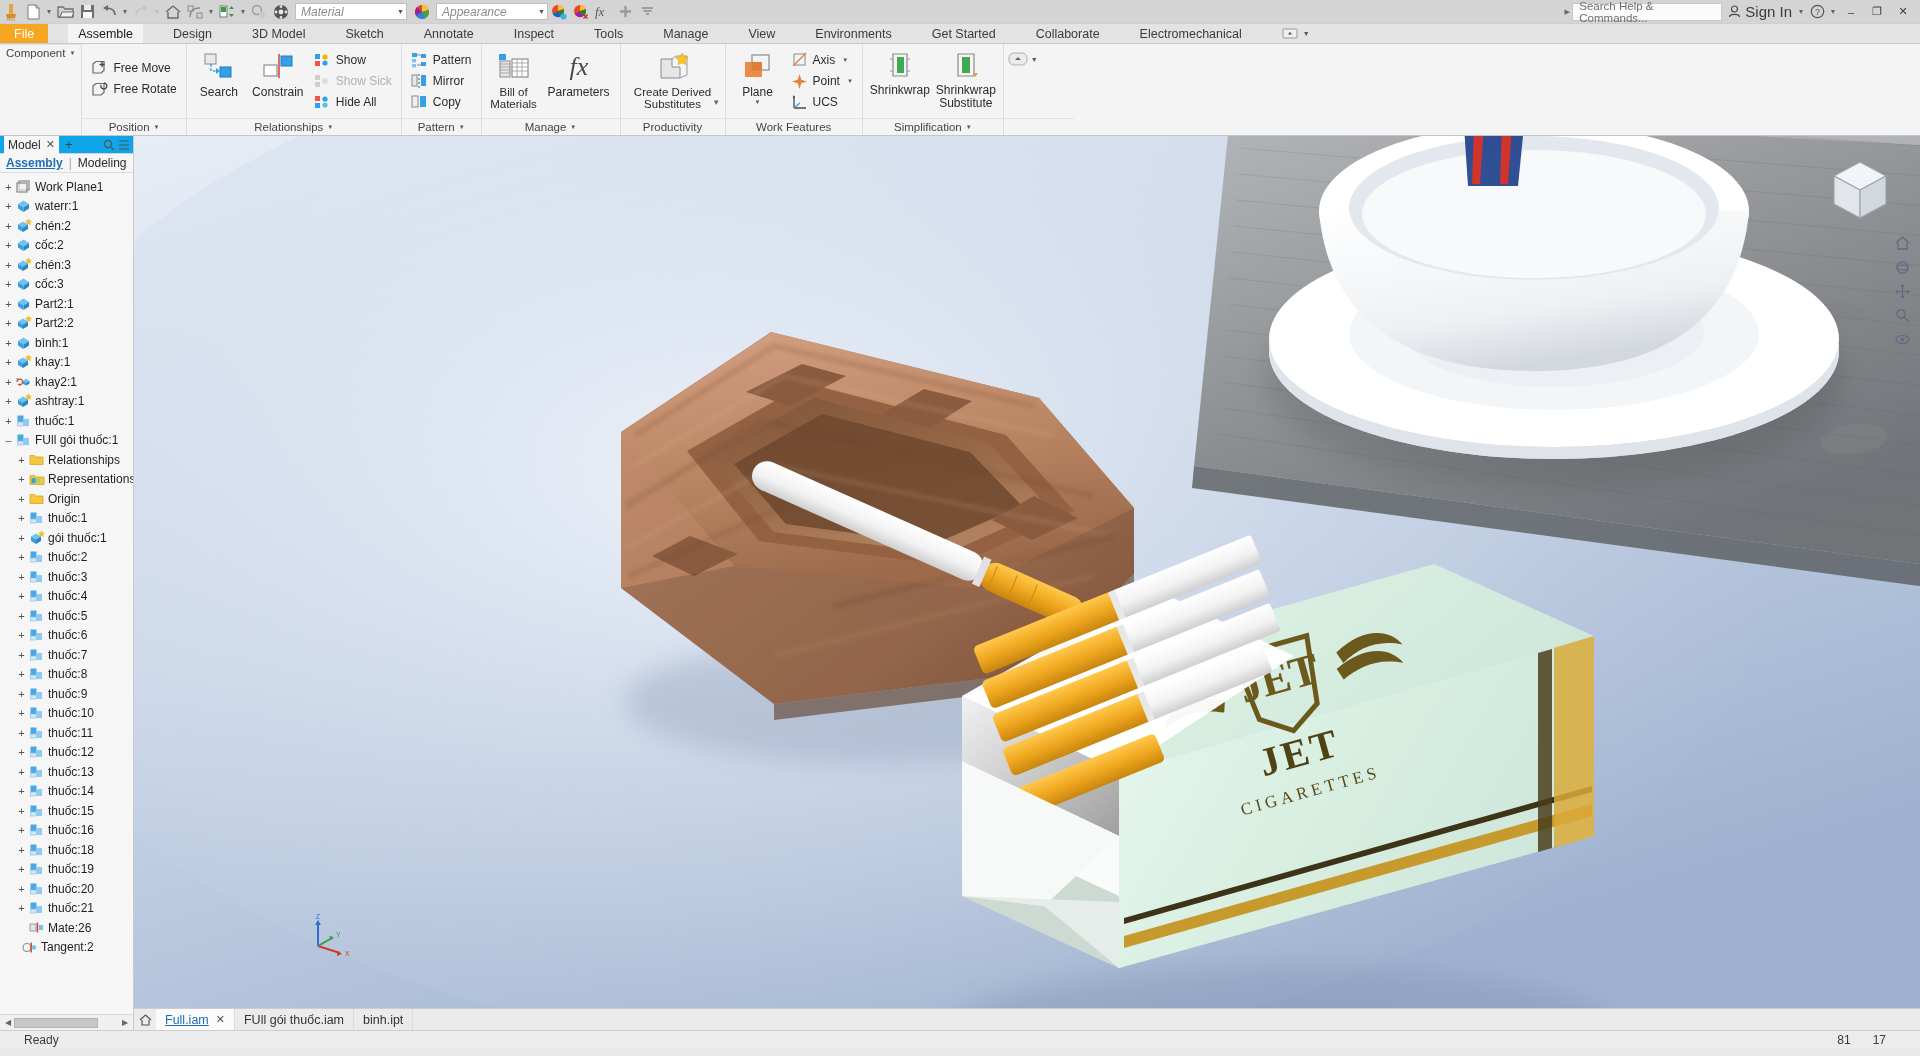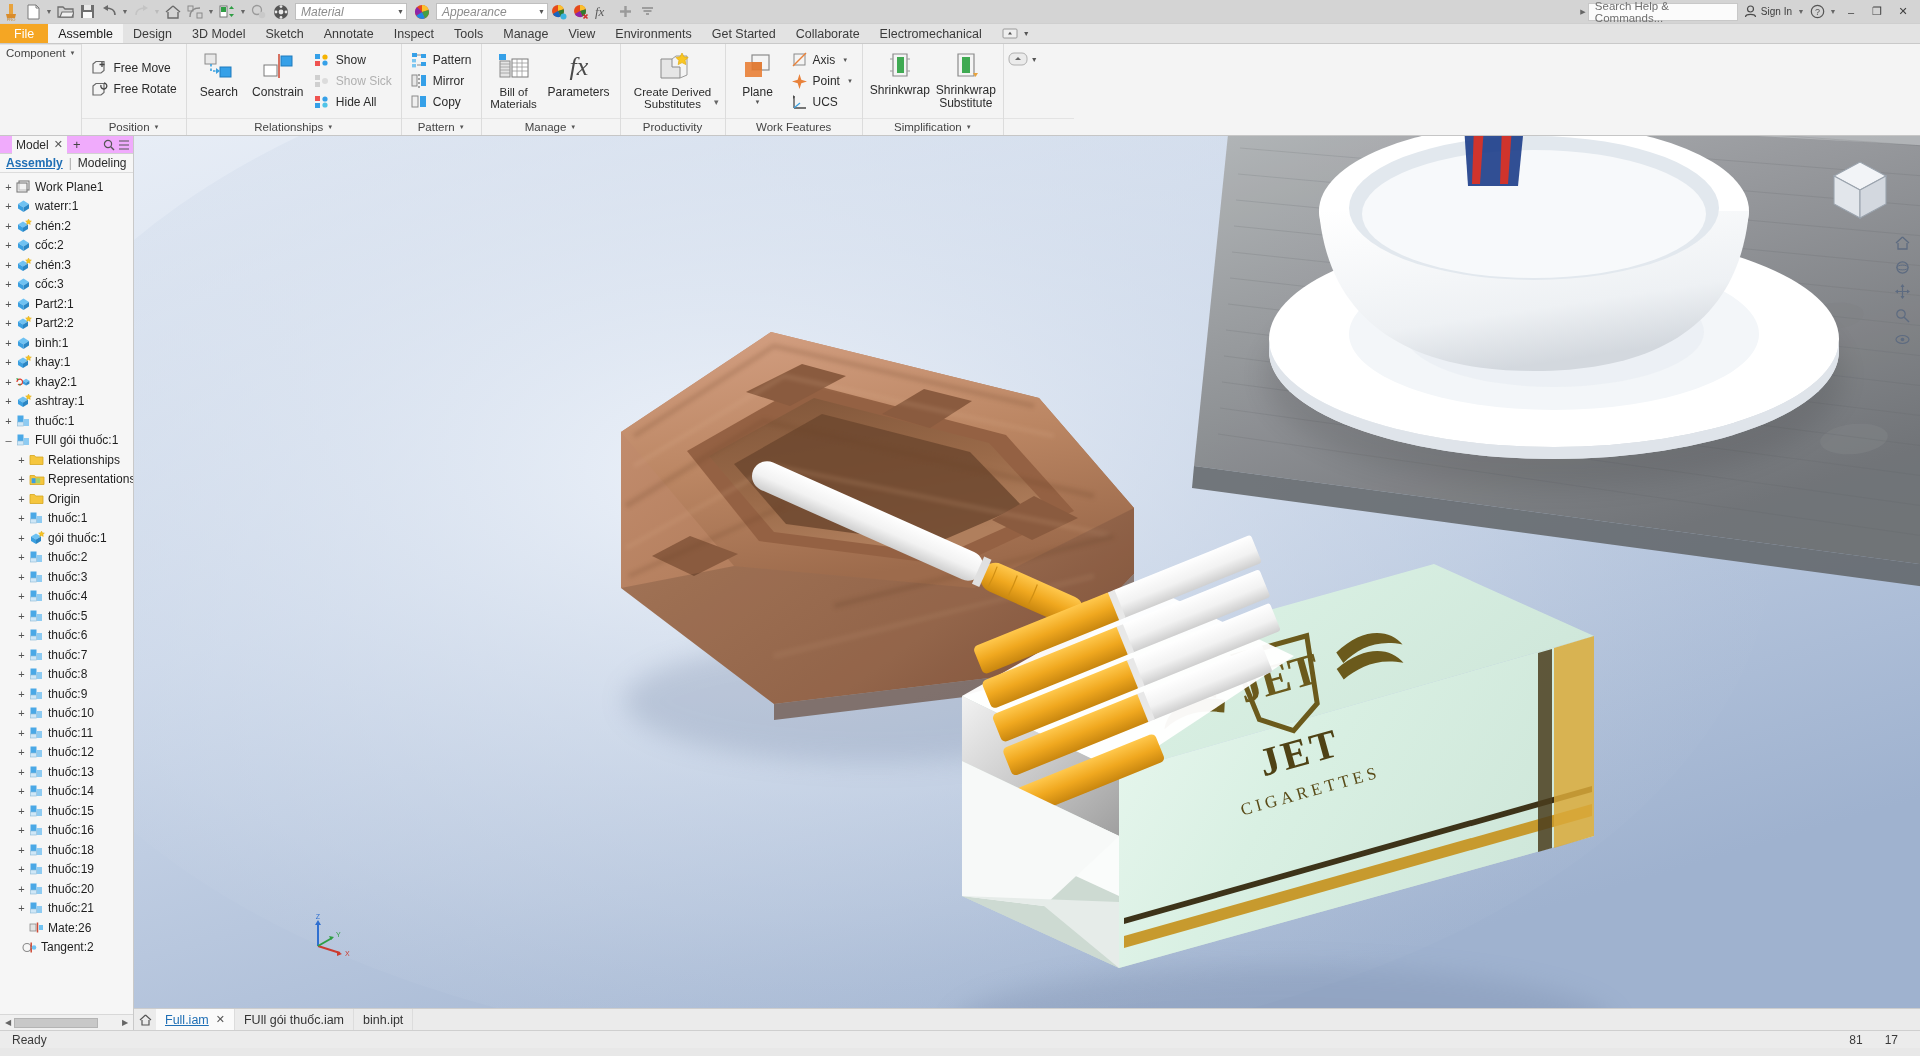--- a/index.html
+++ b/index.html
@@ -32,29 +32,29 @@
     position:absolute; left:0; right:0; text-align:center; font-size:12.5px; color:#3d3d3d;
     pointer-events:none;
   }
   #app-title .full { margin-left:14px; }
   #qat-right { margin-left:auto; display:flex; align-items:center; padding-right:4px; z-index:2; }
   #search-box {
     width:150px; height:18px; background:#fbfbfb; border:1px solid #c8c8c8;
     font-size:11.5px; color:#6e6e6e; display:flex; align-items:center; padding-left:6px;
     margin-right:6px;
   }
-  .signin { display:flex; align-items:center; font-size:10px; color:#3d3d3d; margin-right:4px; }
+  .signin { display:flex; align-items:center; font-size:15px; color:#3d3d3d; margin-right:4px; }
   .signin svg { margin-right:4px; }
   .winbtn { width:26px; height:22px; display:inline-flex; align-items:center; justify-content:center;
             font-size:11px; color:#404040; }
 
   
   #ribbon-tabs {
     height:20px; background:#e3e3e3; display:flex; align-items:stretch;
-    font-size:12.5px; border-bottom:1px solid #c9c9c9;
+    font-size:12.5px; border-bottom:1px solid #c9c9c9;gap:20px;
   }
   .rtab { padding:0 10px; display:flex; align-items:center; color:#3b3b3b; white-space:nowrap; }
   .rtab.file { background:#f5a623; color:#fff; font-weight:normal; padding:0 14px; }
   .rtab.active { background:#f4f4f4; color:#1a1a1a; }
 
   
   #ribbon {
     height:92px; background:#f4f4f4; display:flex; align-items:stretch;
     border-bottom:1px solid #c6c6c6; position:relative;
   }
@@ -86,22 +86,22 @@
   }
   .wide-btn .glyph { height:34px; display:flex; align-items:center; justify-content:center; }
 
   
   #main { display:flex; height:894px; }
 
   
   #browser { width:134px; background:#f6f6f6; display:flex; flex-direction:column;
              border-right:1px solid #c9c9c9; }
   #browser-tabbar {
-    height:18px; display:flex; align-items:center; background:#f0abfc;
-    border-bottom:1px solid #d2d2d2; font-size:12px; padding-left:12px;
+    height:18px; display:flex; align-items:center; background:#0ea5e9;
+    border-bottom:1px solid #d2d2d2; font-size:12px; padding-left:4px;
   }
   #browser-tabbar .btab { background:#f6f6f6; padding:0 4px; height:18px;
       display:flex; align-items:center; gap:5px; }
   #browser-tabbar .plus { margin-left:6px; font-size:13px; color:#444; }
   #browser-tabbar .x { font-size:11px; color:#555; }
   #browser-tabbar .rgt { margin-left:auto; display:flex; gap:3px; padding-right:3px; }
   #filter-row {
     height:19px; display:flex; align-items:center; gap:6px; font-size:12px;
     padding-left:6px; border-bottom:1px solid #dcdcdc; background:#f6f6f6;
   }
@@ -138,21 +138,21 @@
   #doctabs .home { width:22px; display:flex; align-items:center; justify-content:center; }
   .dtab { padding:0 9px; display:flex; align-items:center; gap:7px; color:#333;
           border-right:1px solid #dcdcdc; }
   .dtab.active { background:#fafafa; color:#1f6fb5; }
   .dtab.active .dlabel { text-decoration:underline; }
   .dtab .dx { font-size:11px; color:#555; }
 
   
   #statusbar {
     height:18px; background:#ececec; border-top:1px solid #cfcfcf; display:flex;
-    align-items:center; font-size:12px; color:#3a3a3a; padding:0 12px;
+    align-items:center; font-size:12px; color:#3a3a3a; padding:0 24px;
   }
   #statusbar .right { margin-left:auto; display:flex; gap:22px; padding-right:10px; }
 </style>
 </head>
 <body>
 
 <div id="qat-bar">
   <span class="qat-ico">
     <svg width="14" height="18" viewBox="0 0 14 18">
         <rect x="5" y="1" width="4" height="10" fill="#e8a33d"></rect>

